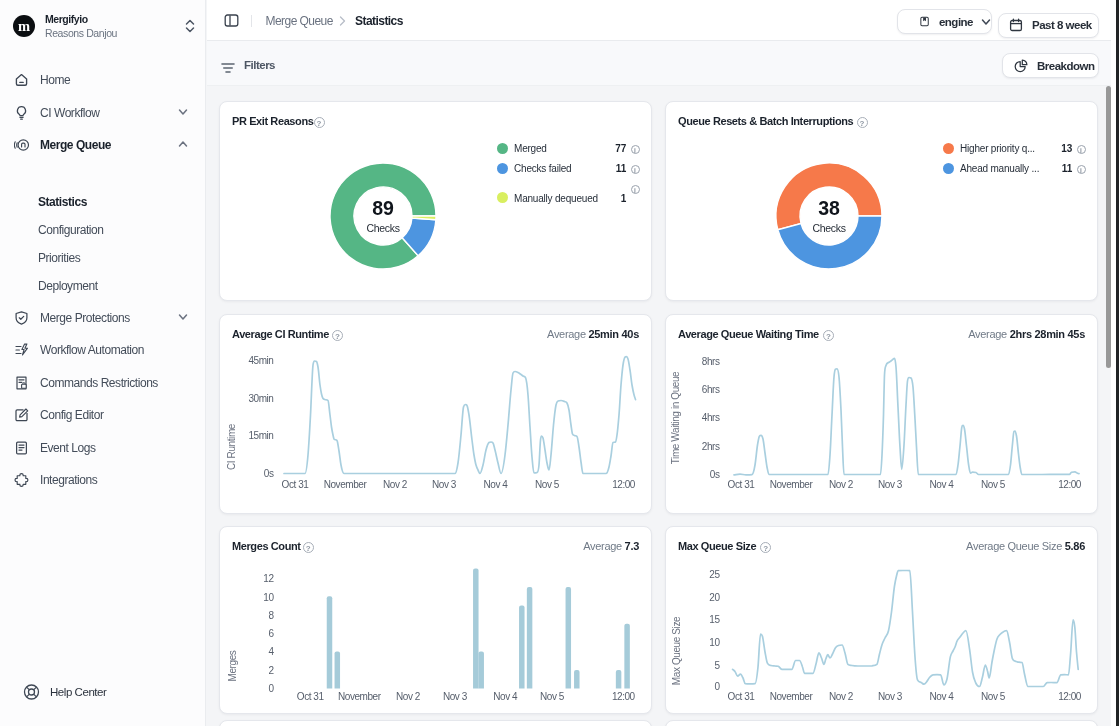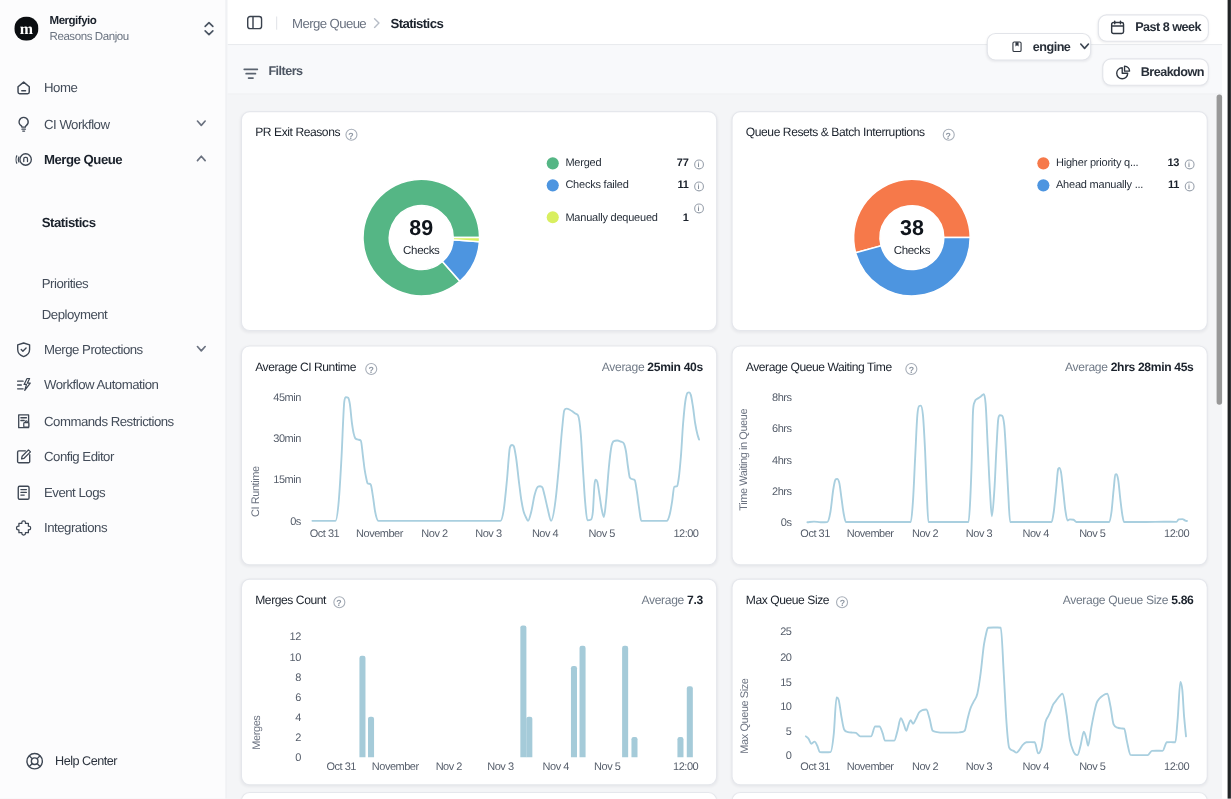--- a/index.html
+++ b/index.html
@@ -7,21 +7,21 @@
 .nav{position:absolute;left:0;width:206px;height:26px;color:#434c59;font-size:12px;letter-spacing:-.45px}
 .nav .txt{position:absolute;left:40px;top:50%;transform:translateY(-50%);white-space:nowrap}
 .nav .sub{left:38px}
 .nav>svg{position:absolute;left:14px;top:50%;transform:translateY(-50%)}
 .nav .ch{position:absolute;left:178px;top:50%;transform:translateY(-50%)}
 #main{position:absolute;left:207px;top:0;width:912px;height:726px}
 #hdr{position:absolute;left:0;top:0;width:909px;height:41px;background:#fff;border-bottom:1px solid #e9ebee}
 #tbar{position:absolute;left:0;top:41px;width:912px;height:45px;background:#f8f9fb;border-bottom:1px solid #eef0f2}
 .btn{position:absolute;background:#fff;border:1px solid #e2e4e9;border-radius:8px;box-shadow:0 1px 2px rgba(20,24,34,.06);display:flex;align-items:center;font-size:11.5px;font-weight:700;color:#272e38;letter-spacing:-.5px;white-space:nowrap}
 .card{position:absolute;background:#fff;border:1px solid #e5e7ec;border-radius:8px;box-shadow:0 1px 2.5px rgba(20,24,34,.05)}
-.ct{position:absolute;left:12px;top:13px;font-size:11px;font-weight:400;color:#1b222c;letter-spacing:-.4px}
+.ct{position:absolute;left:12px;top:13px;font-size:11px;font-weight:700;color:#1b222c;letter-spacing:-.4px}
 .stat{position:absolute;right:12px;top:13px;font-size:11px;color:#707a87;letter-spacing:-.3px}
 .stat b{color:#1b222c;font-weight:700}
 .qm{position:absolute;width:11px;height:11px;border:1px solid #a7aeb8;border-radius:50%;color:#8d96a2;font-size:8px;line-height:11px;text-align:center;font-weight:700}
 .ii{position:absolute;width:9px;height:9px;border:1px solid #9aa2ad;border-radius:50%;color:#858e9a;font-size:6.5px;line-height:9px;text-align:center;font-style:normal;font-weight:700}
 .leg{position:absolute;height:20px;font-size:10px;color:#272f3a;letter-spacing:-.2px}
 .leg .dot{position:absolute;left:0;top:3px;width:11px;height:11px;border-radius:50%}
 .leg .lab{position:absolute;left:17px;top:3.5px;white-space:nowrap}
 .leg .val{position:absolute;width:30px;right:27px;top:3.5px;text-align:right;font-weight:700;color:#1b222c}
 </style></head><body>
 <div id="side">
@@ -59,20 +59,23 @@
         <path d="M3.2 5.2a5.4 5.4 0 0 0 0 4.6M1.2 4.2a7.6 7.6 0 0 0 0 6.6" stroke="#3e4754" stroke-width="1.1" stroke-linecap="round"></path>
         <path d="M7.6 9.4V6.8c0-.7.5-1.2 1.2-1.2h1c.7 0 1.2.5 1.2 1.2v2.6" stroke="#3e4754" stroke-width="1.15" stroke-linecap="round"></path>
       </svg>
       <span class="ch"><svg width="10" height="10" viewBox="0 0 10 10" fill="none" class="">
           <path d="m1.5 7 3.5 -4.0 3.5 4.0" stroke="#6b7280" stroke-width="1.5" stroke-linecap="round" stroke-linejoin="round"></path>
         </svg></span>
     </div>
 <div class="nav" style="top:188.5px">
       <span class="txt sub" style="font-weight:700;color:#1a212b">Statistics</span>
     </div>
+<div class="nav" style="top:217px">
+      <span class="txt sub" style="">Configuration</span>
+    </div>
 <div class="nav" style="top:245px">
       <span class="txt sub" style="">Priorities</span>
     </div>
 <div class="nav" style="top:273px">
       <span class="txt sub" style="">Deployment</span>
     </div>
 <div class="nav" style="top:305px">
       <svg width="15" height="15" viewBox="0 0 15 15" fill="none" class="">
         <path d="M7.5 1.3 12.9 3v4.3c0 3.2-2.3 5.4-5.4 6.4-3.1-1-5.4-3.2-5.4-6.4V3Z" stroke="#3e4754" stroke-width="1.25" stroke-linejoin="round"></path>
         <path d="m5.3 7.3 1.5 1.5 2.9-2.9" stroke="#3e4754" stroke-width="1.25" stroke-linecap="round" stroke-linejoin="round"></path>
@@ -133,21 +136,21 @@
 <div class="abs" style="left:17px;top:13px"><svg width="15" height="15" viewBox="0 0 15 15" fill="none" class="">
         <rect x="1.2" y="2" width="12.6" height="11" rx="2.2" stroke="#3a424e" stroke-width="1.3"></rect>
         <path d="M6 2.4v10.2" stroke="#3a424e" stroke-width="1.3"></path>
       </svg></div>
 <div class="abs" style="left:43.5px;top:15px;width:1px;height:12px;background:#e3e5e9"></div>
 <div class="abs" style="left:58.5px;top:13.5px;font-size:12px;letter-spacing:-.55px;color:#6a7280">Merge Queue</div>
 <svg class="abs" style="left:132px;top:16px" width="8" height="10" fill="none">
       <path d="m1.5 1 4 4-4 4" stroke="#b7bdc7" stroke-width="1.3" stroke-linecap="round" stroke-linejoin="round"></path>
     </svg>
 <div class="abs" style="left:148px;top:13.5px;font-size:12px;letter-spacing:-.55px;font-weight:700;color:#1b222c">Statistics</div>
-<div class="btn" style="left:690px;top:30px;width:95px;height:25px;padding-left:21px">
+<div class="btn" style="left:690px;top:9px;width:95px;height:25px;padding-left:21px">
       <svg width="13" height="13" viewBox="0 0 13 13" fill="none" class="">
         <rect x="2.2" y="1.4" width="8.8" height="10.2" rx="1.4" stroke="#2f3640" stroke-width="1.2"></rect>
         <path d="M4.9 1.6v4.6l1.7-1.2 1.7 1.2V1.6" fill="#2f3640"></path>
       </svg>
       <span style="margin-left:9px">engine</span>
       <span style="margin-left:8px;margin-top:2px"><svg width="10" height="10" viewBox="0 0 10 10" fill="none" class="">
           <path d="m1.5 3 3.5 4.0 3.5 -4.0" stroke="#3f4854" stroke-width="1.5" stroke-linecap="round" stroke-linejoin="round"></path>
         </svg></span>
     </div>
 <div class="btn" style="left:791px;top:12.5px;width:101px;height:25px;padding-left:10px">

